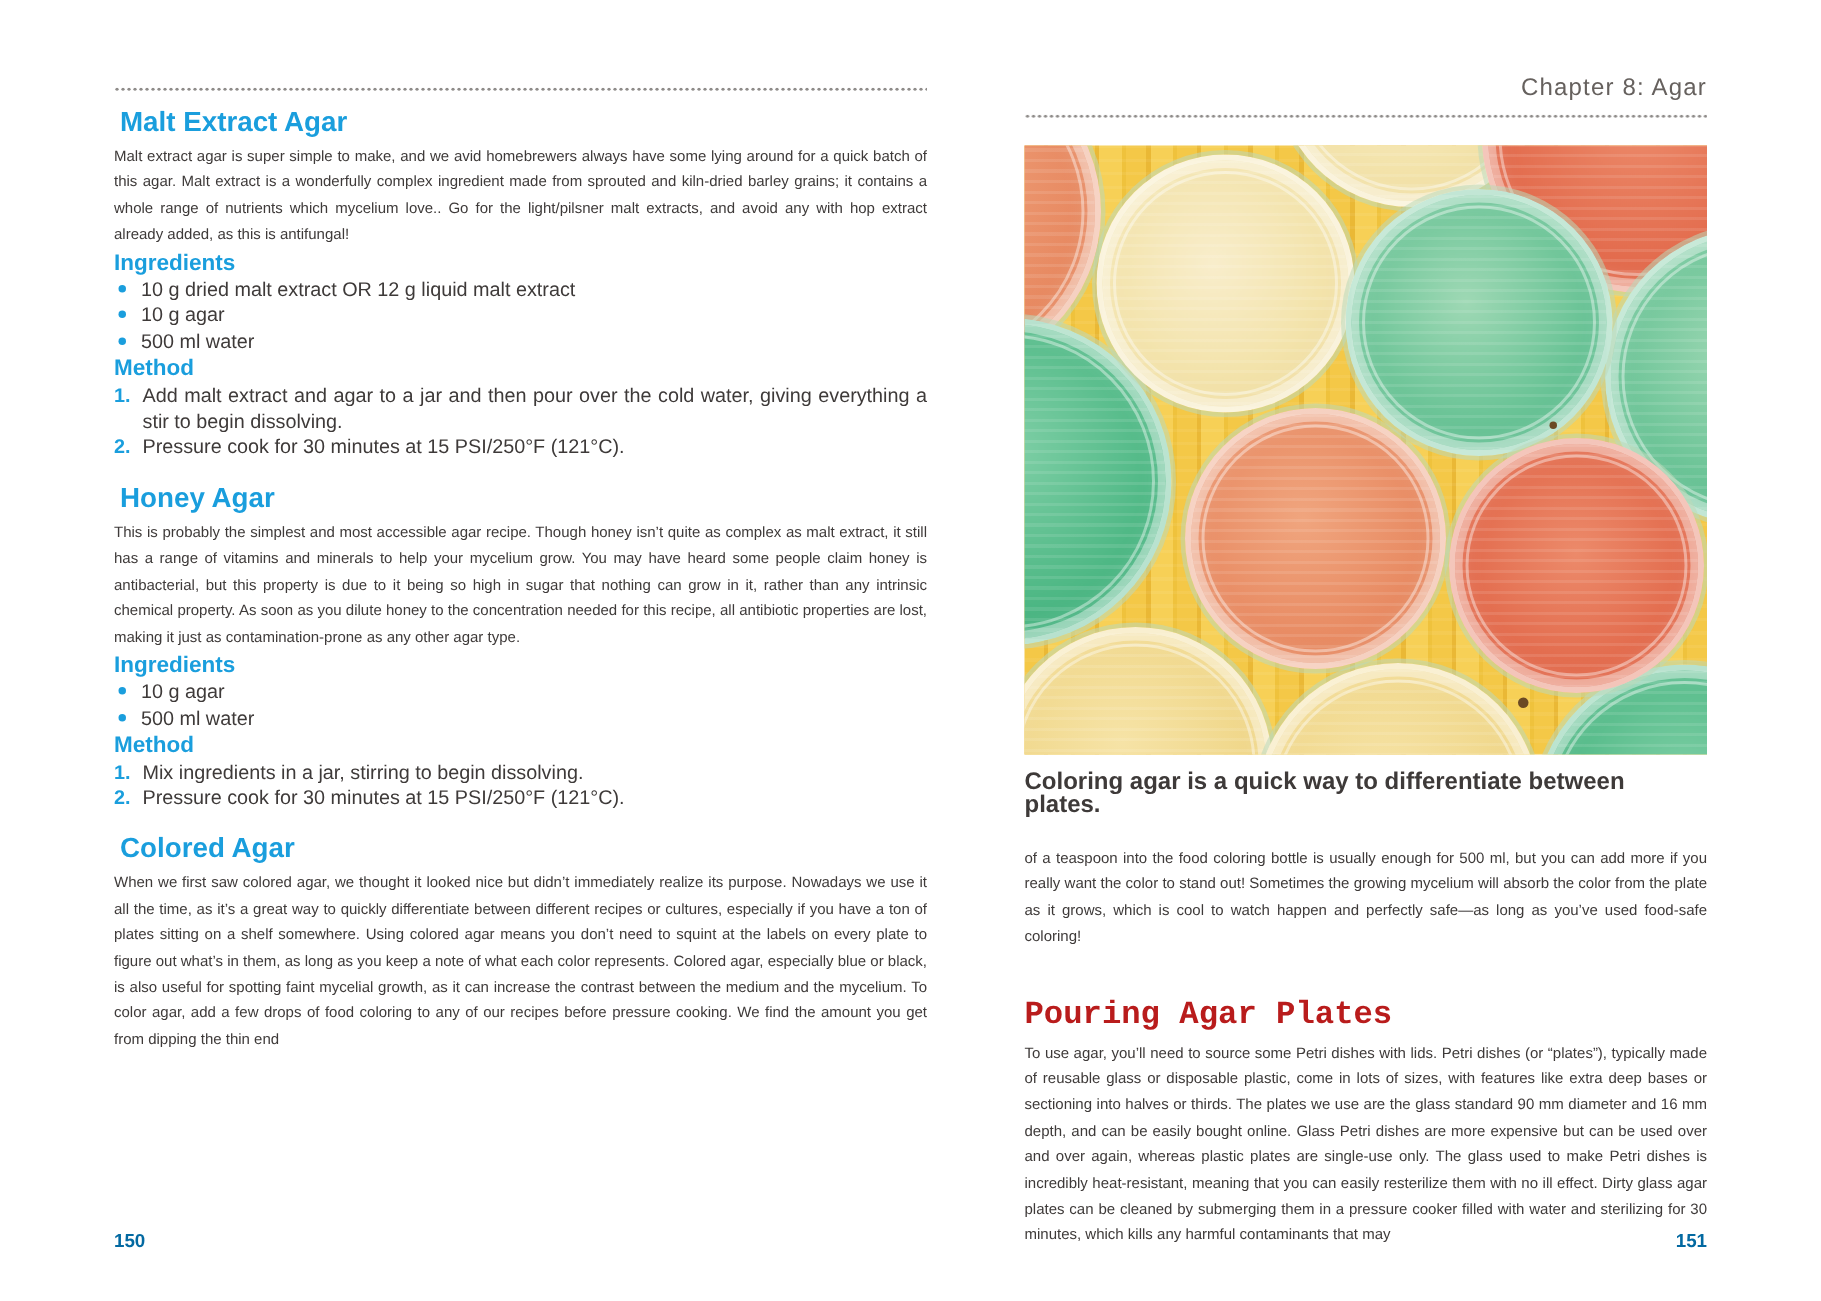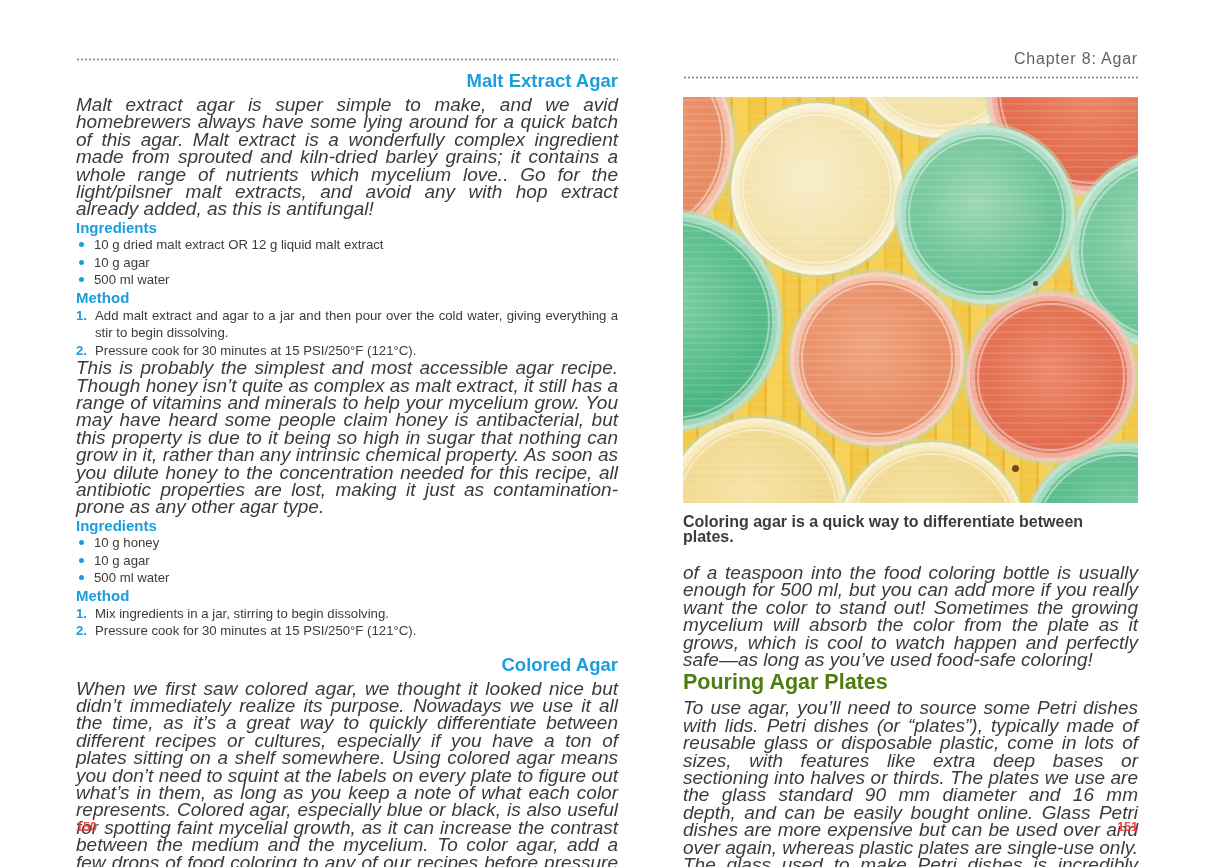--- a/index.html
+++ b/index.html
@@ -21,29 +21,29 @@
   .page-right .running-head { text-align:right; }
   .dotted-rule {
     margin-top:8px; height:3px;
     background-image:radial-gradient(circle, #8f8c8a 1px, transparent 1.2px);
     background-size:4px 3px; background-repeat:repeat-x;
   }
 
   .section-heading {
     color:#1a9edd; font-weight:bold; font-size:18.5px; line-height:21px;
     margin:14px 0 5px 4px;
-    text-align:right;
   }
   .section-heading.first { margin-top:9px; }
   .big-heading {
-    color:#4d7c0f; font-weight:bold; font-size:21.5px; line-height:24px;
-    margin:2px 0 5px 0;
+    color:#b91c1c; font-weight:bold; font-size:21.5px; line-height:24px;
+    margin:31px 0 5px 0;
+    font-family:Liberation Mono, monospace;
   }
   .body-para {
-    font-size:19px; line-height:17.4px; text-align:justify;font-style:italic;
+    font-size:10px; line-height:17.4px; text-align:justify;
   }
   .sub-label {
     color:#1a9edd; font-weight:bold; font-size:15px; line-height:17.4px;
     margin-top:1px;
   }
   .bullet-item {
     display:flex; align-items:flex-start;
     font-size:13.2px; line-height:17.4px;
   }
   .bullet-dot {
@@ -53,21 +53,21 @@
   .method-item {
     display:flex; align-items:flex-start;
     font-size:13.2px; line-height:17.4px;
   }
   .method-num {
     flex:none; width:19px; color:#1a9edd; font-weight:bold;
   }
   .method-text { flex:1; text-align:justify; }
 
   .page-number {
-    position:absolute; top:820px; font-size:12.5px; font-weight:bold; color:#ef4444;
+    position:absolute; top:820px; font-size:12.5px; font-weight:bold; color:#0369a1;
   }
   .page-number-left { left:76px; }
   .page-number-right { right:76px; }
 
   
   .photo {
     position:relative; margin-top:18px;
     width:455px; height:406px; overflow:hidden;
     background:
       repeating-linear-gradient(180deg, rgba(255,255,255,0.06) 0 2px, rgba(0,0,0,0) 2px 9px),
@@ -131,26 +131,23 @@
   <div class="sub-label">Method</div>
   <div class="method-item">
     <span class="method-num">1.</span>
     <span class="method-text">Add malt extract and agar to a jar and then pour over the cold water, giving everything a stir to begin dissolving.</span>
   </div>
   <div class="method-item">
     <span class="method-num">2.</span>
     <span class="method-text">Pressure cook for 30 minutes at 15 PSI/250°F (121°C).</span>
   </div>
 
+  <div class="section-heading">Honey Agar</div>
   <div class="body-para">This is probably the simplest and most accessible agar recipe. Though honey isn’t quite as complex as malt extract, it still has a range of vitamins and minerals to help your mycelium grow. You may have heard some people claim honey is antibacterial, but this property is due to it being so high in sugar that nothing can grow in it, rather than any intrinsic chemical property. As soon as you dilute honey to the concentration needed for this recipe, all antibiotic properties are lost, making it just as contamination-prone as any other agar type.</div>
   <div class="sub-label">Ingredients</div>
-  <div class="bullet-item">
-    <span class="bullet-dot"></span>
-    <span>10 g honey</span>
-  </div>
   <div class="bullet-item">
     <span class="bullet-dot"></span>
     <span>10 g agar</span>
   </div>
   <div class="bullet-item">
     <span class="bullet-dot"></span>
     <span>500 ml water</span>
   </div>
   <div class="sub-label">Method</div>
   <div class="method-item">

